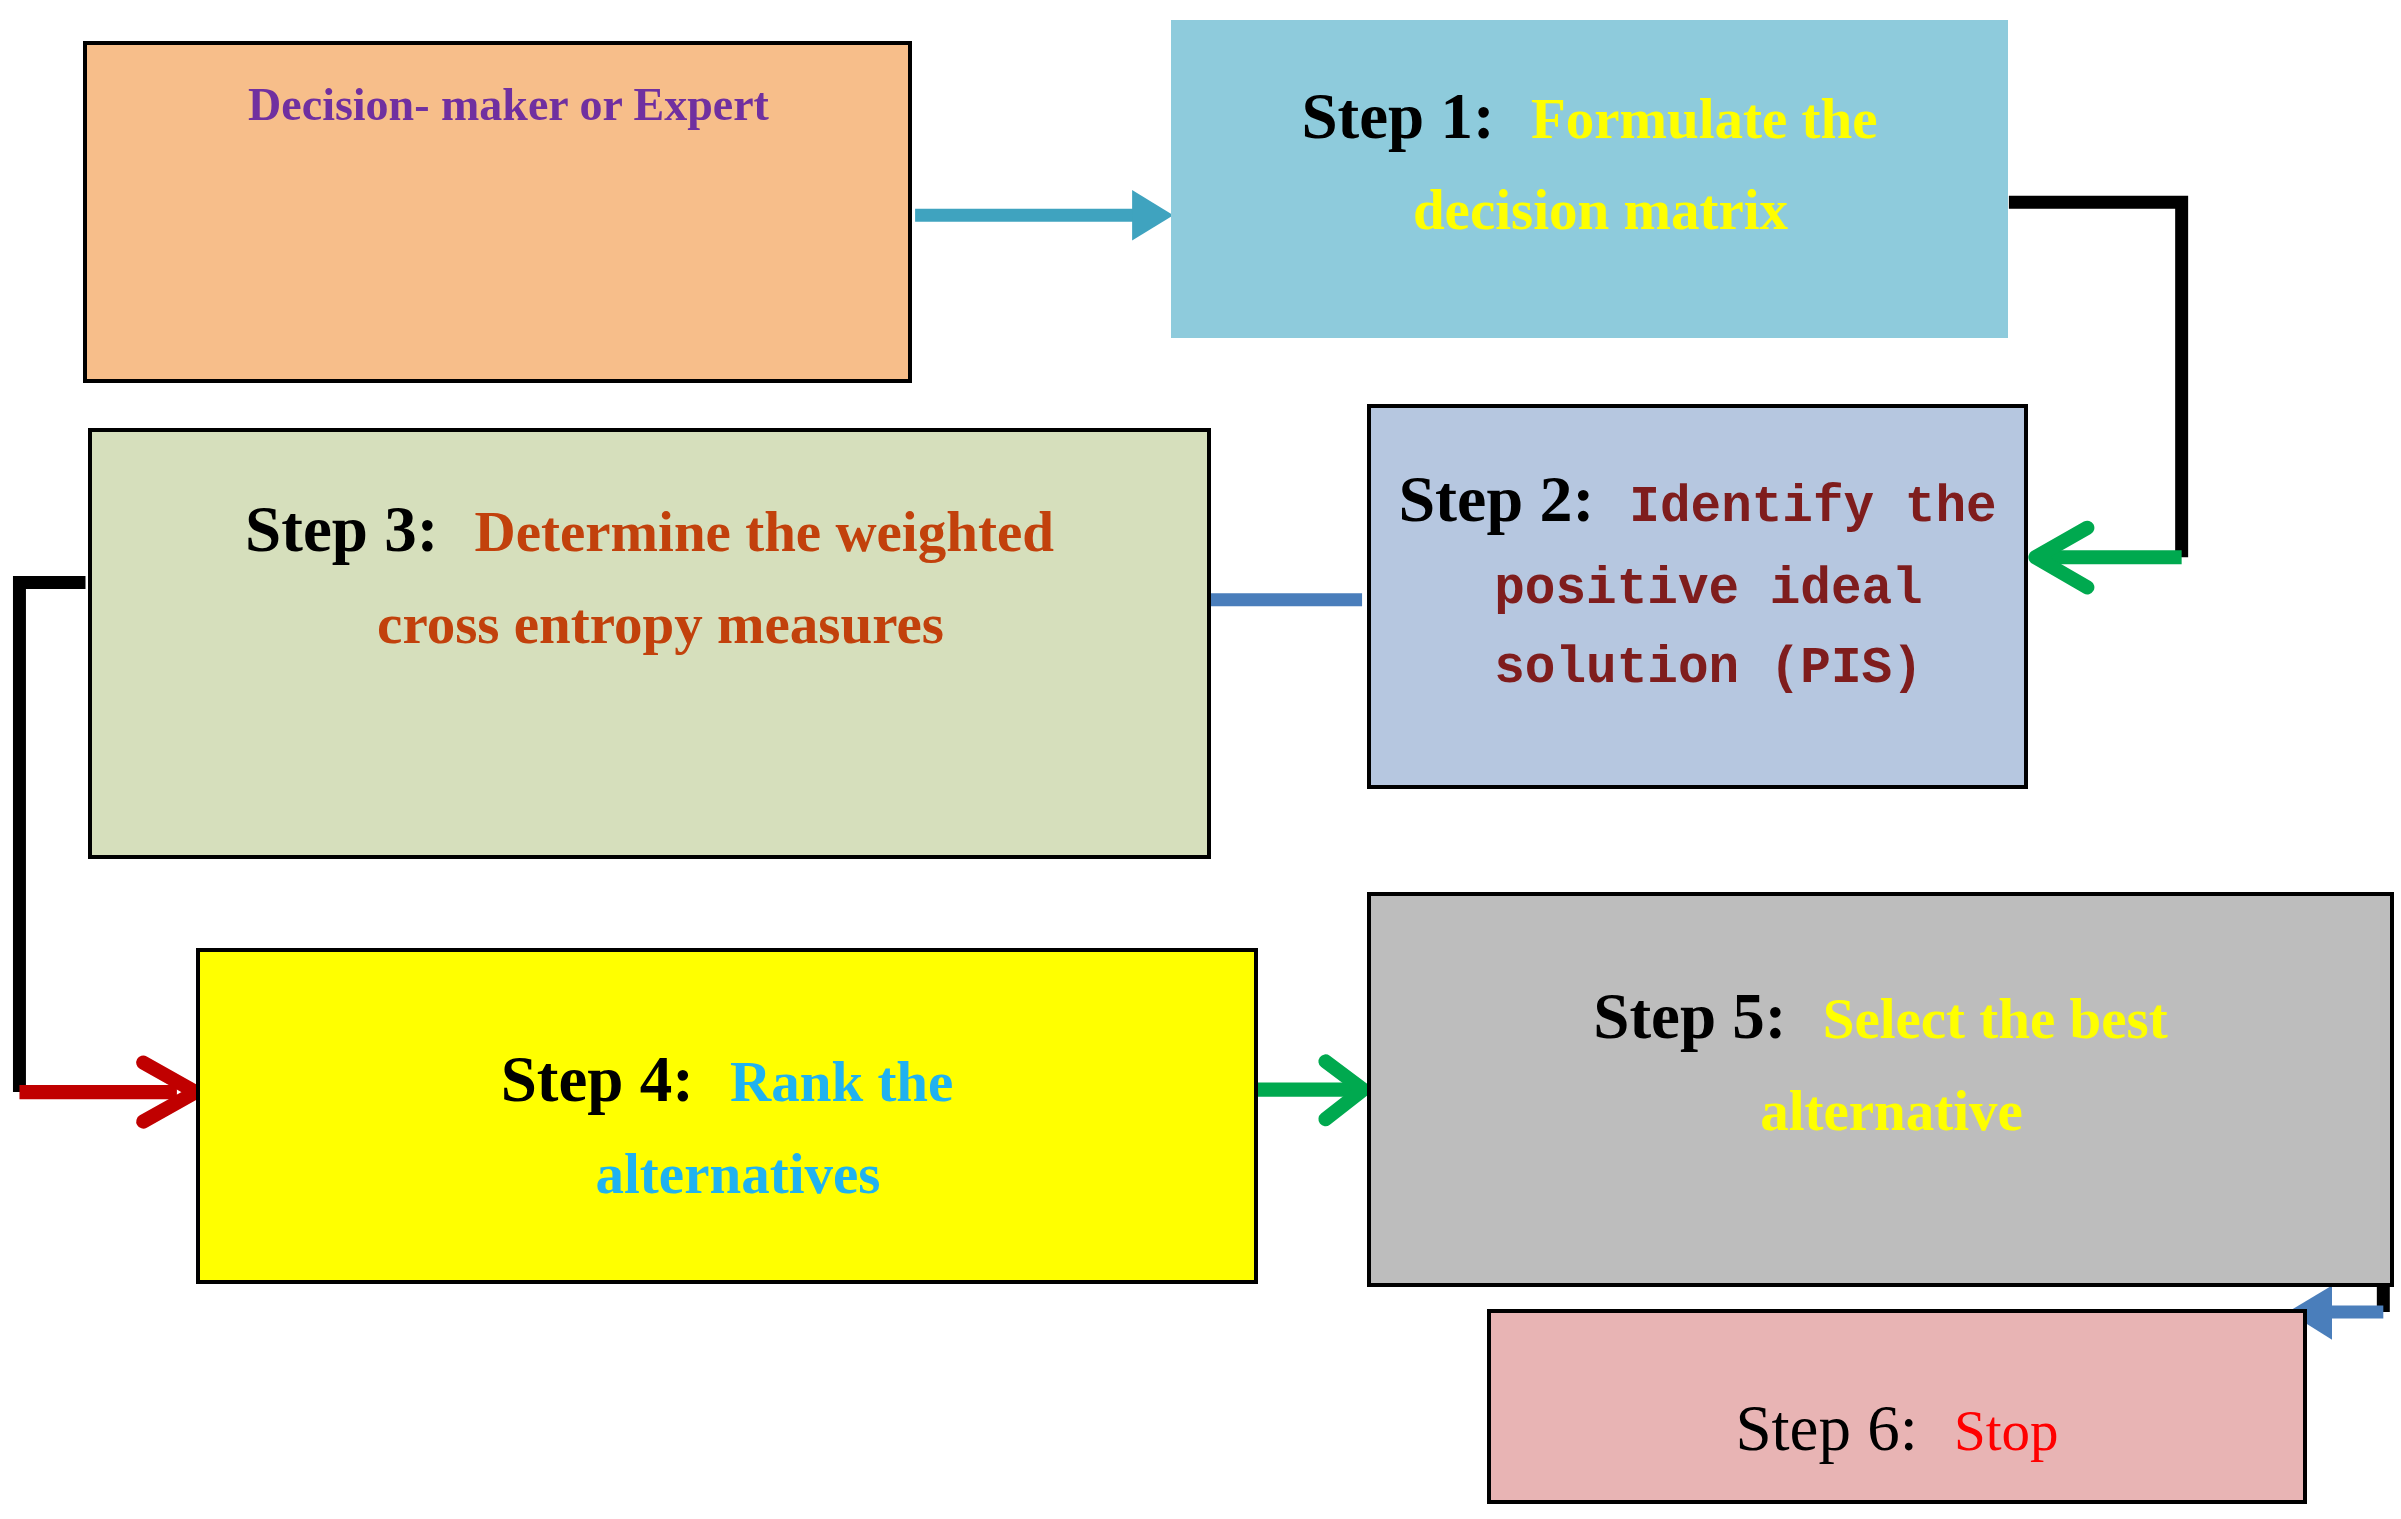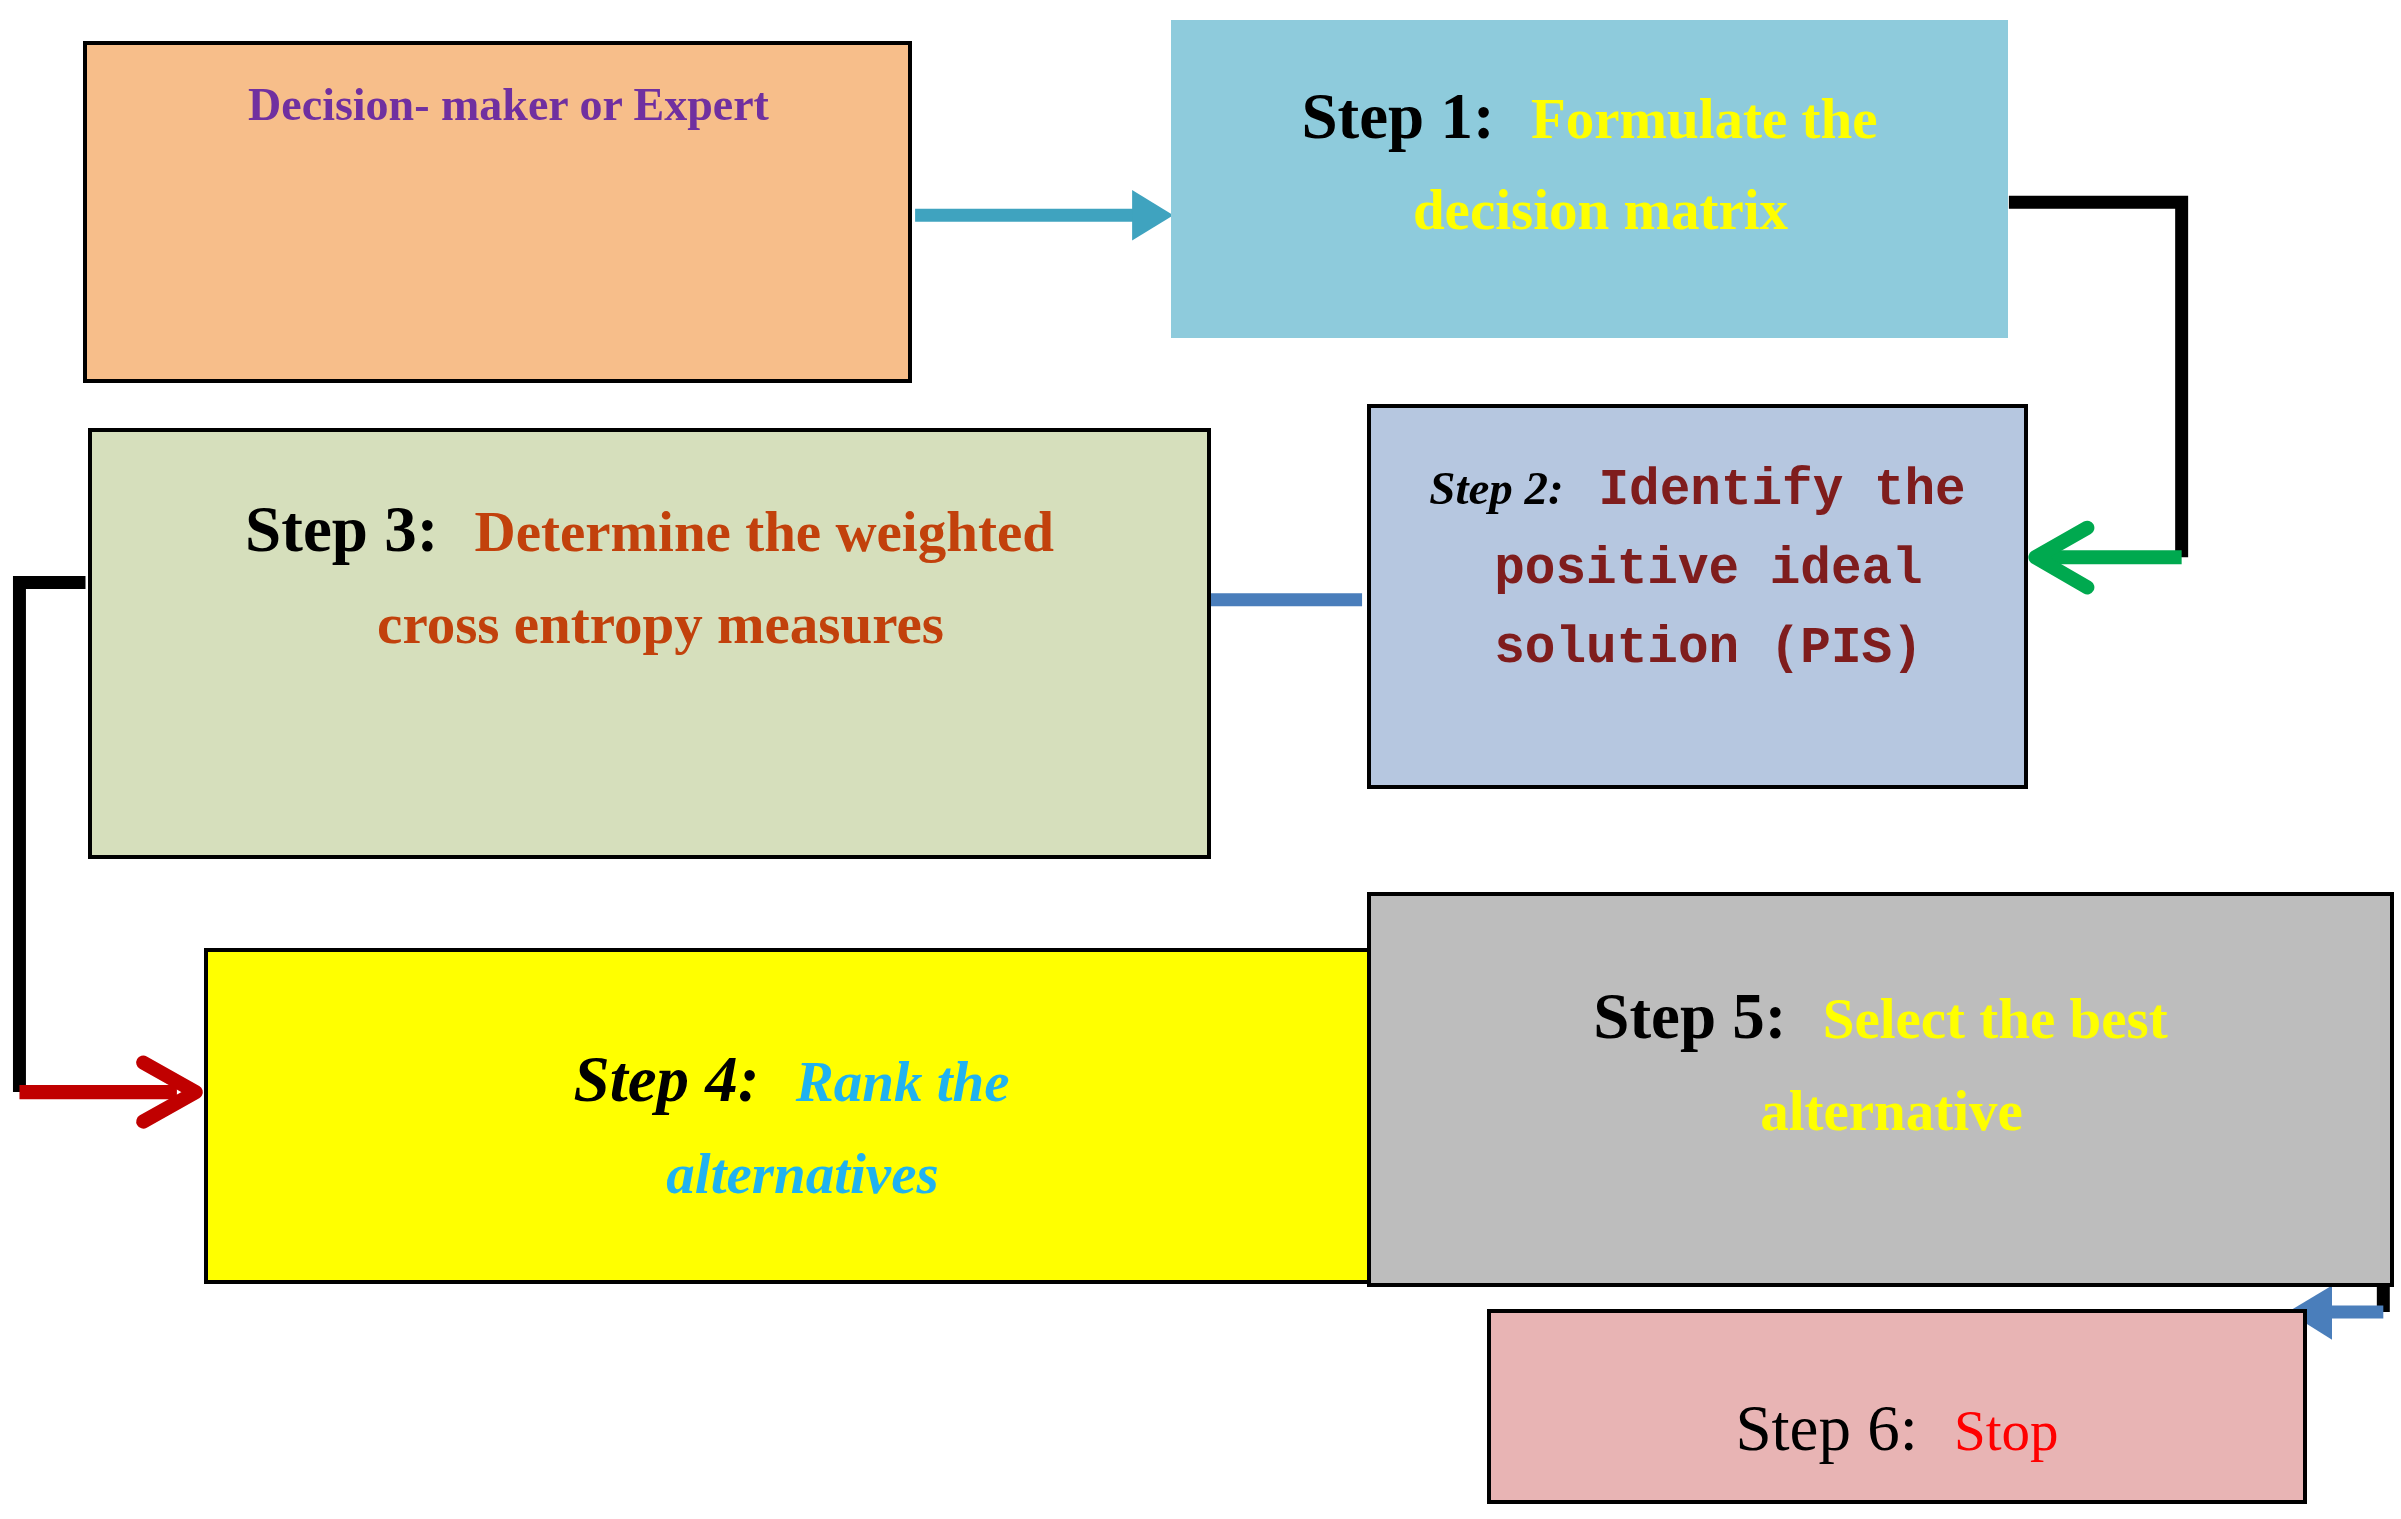--- a/index.html
+++ b/index.html
@@ -45,42 +45,42 @@
     width: 2401px;
     height: 1519px;
     pointer-events: none;
   }
 
   
   #node-dm       { left: 83px;  top: 41px;   width: 829px; height: 342px;  background: #F7BE8A; border: 4.1px solid #000000; }
   #node-step1    { left: 1171px; top: 19.5px;   width: 837px; height: 318px;  background: #8ECBDC; border: none; }
   #node-step2    { left: 1367px; top: 404px;  width: 661px; height: 385px;  background: #B6C7E0; border: 4.1px solid #000000; }
   #node-step3    { left: 88px;  top: 428px;  width: 1123px; height: 431px;  background: #D6DFBC; border: 4.1px solid #000000; }
-  #node-step4    { left: 204px;  top: 948px; width: 1175px; height: 336px;  background: #FFFF00; border: 4.1px solid #000000; font-style: italic; }
+  #node-step4    { left: 196px;  top: 948px; width: 1062px; height: 336px;  background: #FFFF00; border: 4.1px solid #000000; }
   #node-step5    { left: 1367px; top: 892px; width: 1027px; height: 395px;  background: #BDBDBD; border: 4.1px solid #000000; }
   #node-step6    { left: 1487px; top: 1309px; width: 820px; height: 195px;  background: #E8B4B4; border: 4.1px solid #000000; }
 
   #node-dm .inner        { padding-top: 23.6px; font-size: 46px; }
   #node-step1 .inner     { padding-top: 46px; font-size: 57px; }
   #node-step2 .inner     { padding-top: 40px; font-size: 51px; }
   #node-step3 .inner     { padding-top: 47px; font-size: 57px; }
   #node-step4 .inner     { padding-top: 77px; font-size: 57px; }
   #node-step5 .inner     { padding-top: 70px; font-size: 57px; }
   #node-step6 .inner     { padding-top: 65px; font-size: 57px; }
 
   #node-dm .lbl-rest     { color: #7030A0; }
   #node-step1 .lbl-rest  { color: #FFFF00; font-family: Liberation Serif, serif; }
   #node-step2 .lbl-rest  { color: #7f1d1d; font-family: Liberation Mono, monospace; }
   #node-step3 .lbl-rest  { color: #c2410c; }
   #node-step4 .lbl-rest  { color: #20B2F0; }
   #node-step5 .lbl-rest  { color: #FFFF00; }
   #node-step6 .lbl-rest  { color: #FF0000; }
   #node-dm .lbl-rest     { font-size: 46px; }
   #node-step1 .lbl-step  { font-size: 65px; }
-  #node-step2 .lbl-step  { font-size: 47px; font-style: italic; }
+  #node-step2 .lbl-step  { font-size: 66px; }
   #node-step3 .lbl-step  { font-size: 65px; }
   #node-step4 .lbl-step  { font-size: 65px; }
   #node-step5 .lbl-step  { font-size: 65px; }
   #node-step6 .lbl-step  { font-size: 65px; font-weight: normal; }
   #node-step6 .lbl-rest  { font-weight: normal; }
 </style>
 </head>
 <body>
 
 <div id="canvas">

